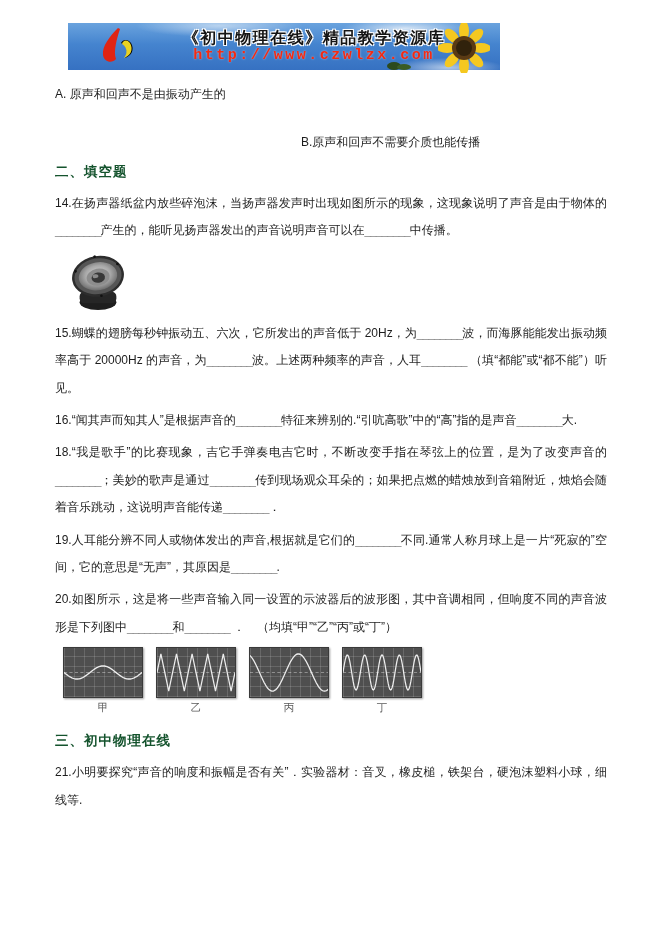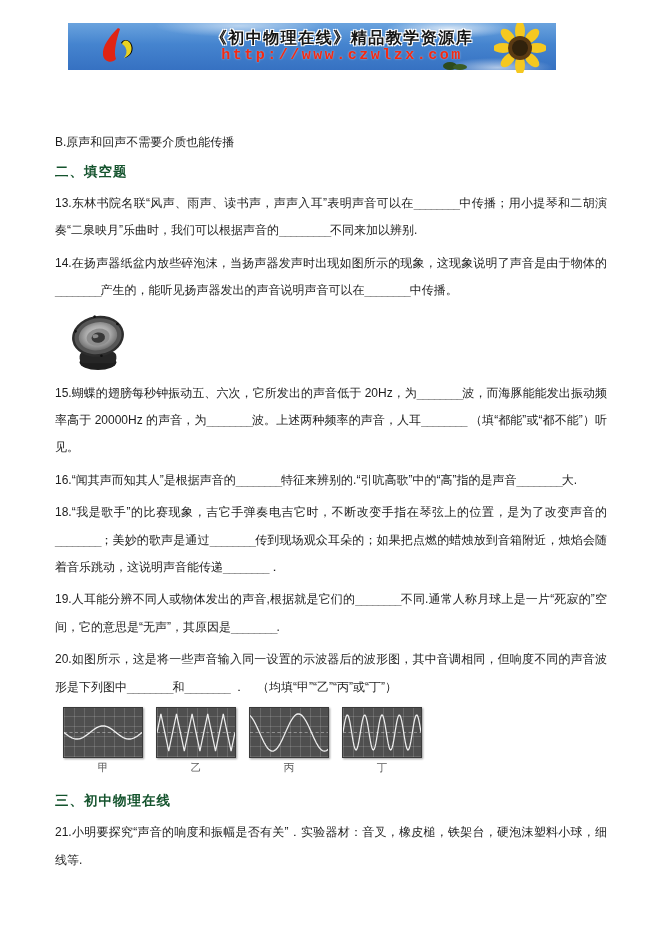--- a/index.html
+++ b/index.html
@@ -2,21 +2,21 @@
 <html><head>
 <meta charset="utf-8">
 <style>
   html,body{margin:0;padding:0;background:#e9e9e9;}
   .page{
     position:relative;width:661px;height:936px;margin:0 auto;background:#fff;
     overflow:hidden;font-family:"Liberation Sans","DejaVu Sans",sans-serif;color:#1d1d1d;
   }
   
   .banner{
-    position:absolute;left:68px;top:23px;width:488px;height:47px;
+    position:absolute;left:68px;top:23px;width:432px;height:47px;
     background-image:
       radial-gradient(ellipse 90px 14px at 78% 12%, rgba(255,255,255,.75), rgba(255,255,255,0) 70%),
       radial-gradient(ellipse 120px 16px at 35% 6%, rgba(255,255,255,.55), rgba(255,255,255,0) 70%),
       radial-gradient(ellipse 80px 14px at 88% 95%, rgba(255,255,255,.6), rgba(255,255,255,0) 70%),
       linear-gradient(180deg,#6aa3de 0%, #4584cf 45%, #3671c2 100%);
     display:flex;flex-direction:column;justify-content:center;align-items:center;
   }
   .banner-text{padding-left:60px;text-align:center;line-height:1.15;}
   .banner-title{
     font-size:16px;font-weight:bold;color:#151515;letter-spacing:1.5px;
@@ -88,26 +88,26 @@
         </g>
         <circle cx="26" cy="25" r="12" fill="#5a3a14"></circle>
         <circle cx="26" cy="25" r="8" fill="#31220c"></circle>
       </g>
     </svg>
   </div>
 
   <div class="content">
 
     <div class="opt-row">
+      <span class="opt-cell-l">A. 原声和回声不是由振动产生的</span>
       <span class="opt-cell-r">B.原声和回声不需要介质也能传播</span>
     </div>
 
     <div class="section-title">二、填空题</div>
 
-    <p class="question js-blanks">13.东林书院名联“风声、雨声、读书声，声声入耳”表明声音可以在<span class="blank">________</span>中传播；用小提琴和二胡演奏“二泉映月”乐曲时，我们可以根据声音的<span class="blank">_________</span>不同来加以辨别.</p>
     <p class="question js-blanks">14.在扬声器纸盆内放些碎泡沫，当扬声器发声时出现如图所示的现象，这现象说明了声音是由于物体的<span class="blank">________</span>产生的，能听见扬声器发出的声音说明声音可以在<span class="blank">________</span>中传播。</p>
 
     <div class="speaker-wrap">
       <svg viewBox="0 0 60 68" width="58" height="66">
         <defs>
           <radialGradient id="coneGrad" cx="50%" cy="45%" r="60%">
             <stop offset="0%" stop-color="#d9d9d9"></stop>
             <stop offset="55%" stop-color="#a8a8a8"></stop>
             <stop offset="100%" stop-color="#5f5f5f"></stop>
           </radialGradient>

